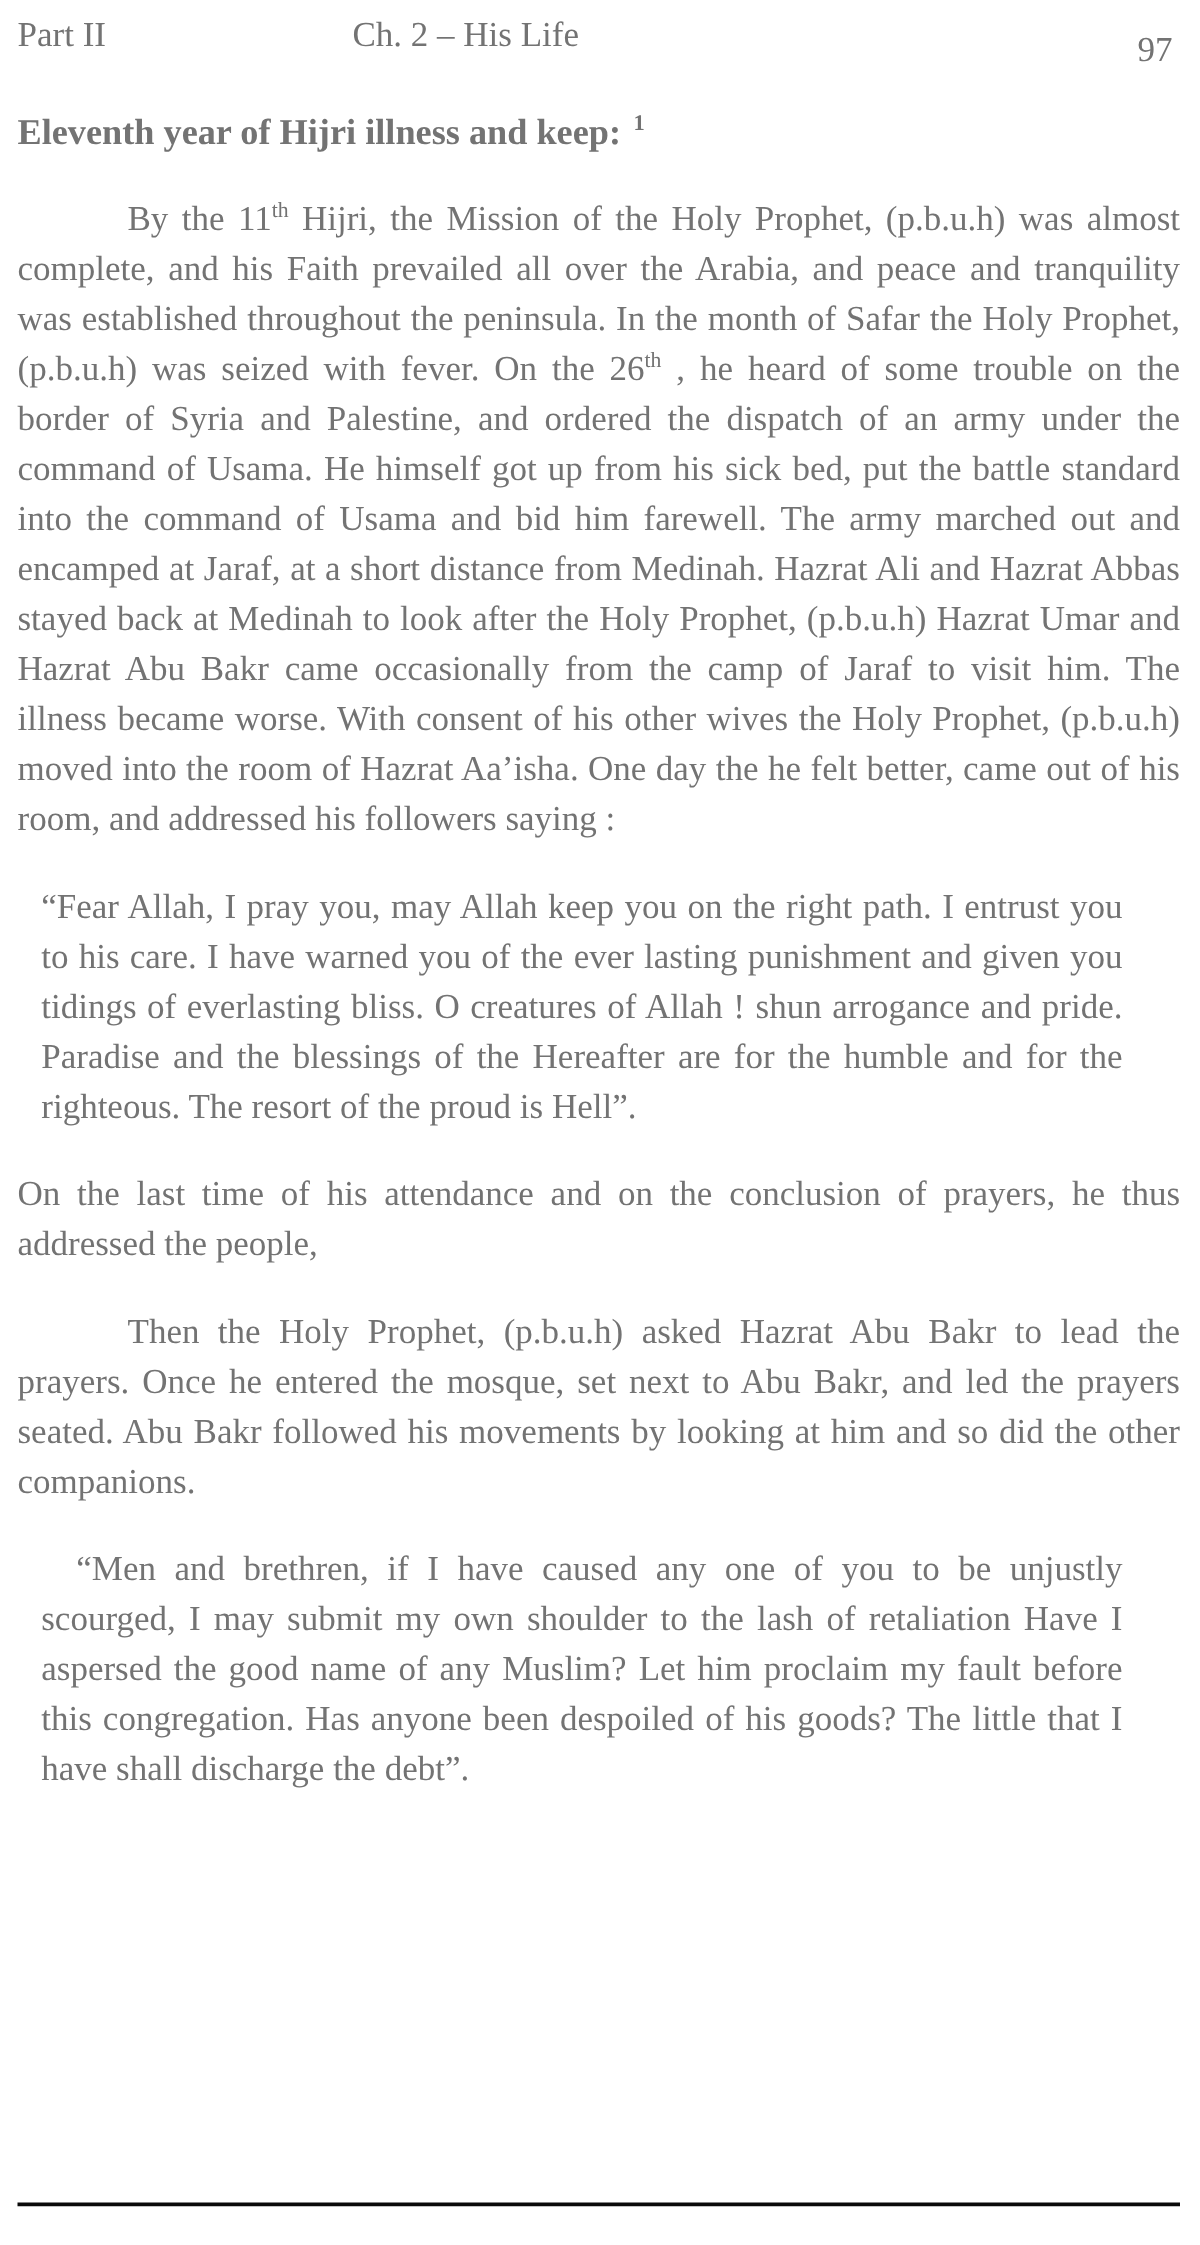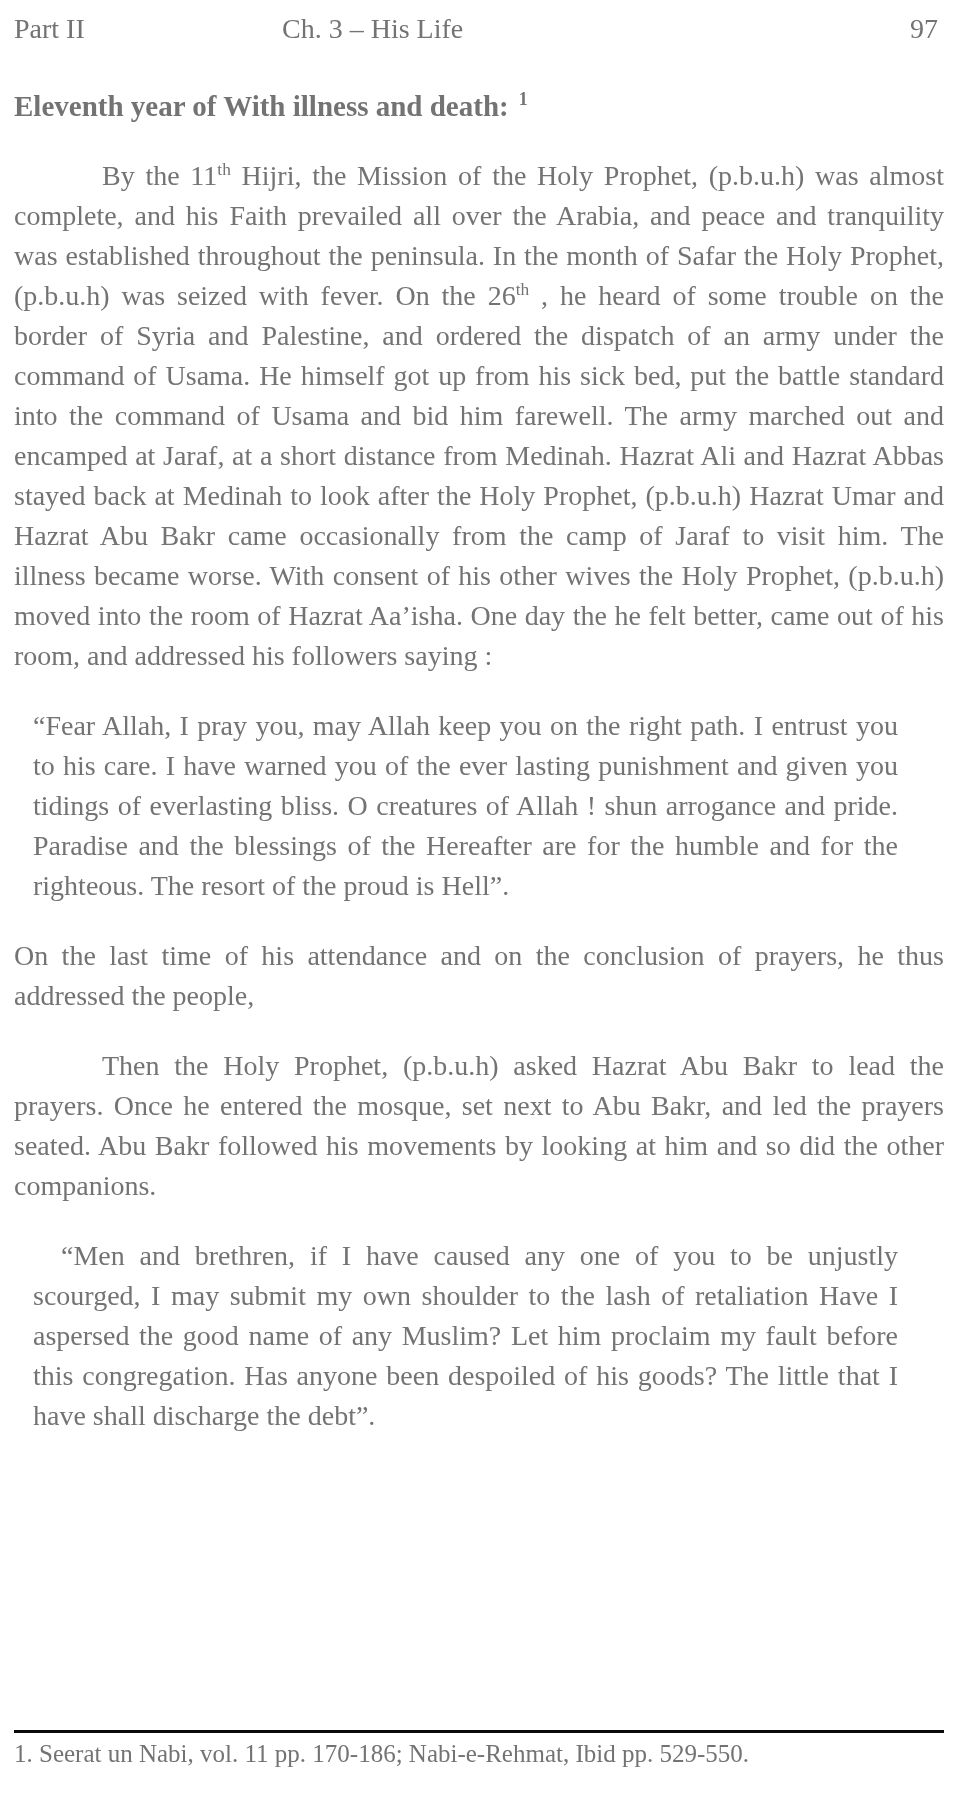--- a/index.html
+++ b/index.html
@@ -34,21 +34,21 @@
     top: 0;
   }
   .running-header .hdr-center {
     position: absolute;
     left: 268px;
     top: 0;
   }
   .running-header .hdr-right {
     position: absolute;
     right: 6px;
-    top: 0;
+    top: 12px;
   }
   
   .section-heading {
     margin: 34px 0 0 0;
     font-size: 29px;
     font-weight: bold;
     line-height: 40px;
   }
   .section-heading sup {
     font-weight: bold;
@@ -97,36 +97,35 @@
     text-align: left;
   }
 </style>
 </head>
 <body>
 
 <div class="page">
 
   <div class="running-header">
     <span class="hdr-left">Part II</span>
-    <span class="hdr-center">Ch. 3 – His Life</span>
+    <span class="hdr-center">Ch. 2 – His Life</span>
     <span class="hdr-right">97</span>
   </div>
 
   <h2 class="section-heading">
-    <span>Eleventh year of With illness and death:</span><sup>1</sup>
+    <span>Eleventh year of Hijri illness and keep:</span><sup>1</sup>
   </h2>
 
   <p class="body-par first-line-indent"><span>By the 11</span><sup class="inline-sup">th</sup><span> Hijri, the Mission of the Holy Prophet, (p.b.u.h) was almost complete, and his Faith prevailed all over the Arabia, and peace and tranquility was established throughout the peninsula. In the month of Safar the Holy Prophet, (p.b.u.h) was seized with fever. On the 26</span><sup class="inline-sup">th</sup><span> , he heard of some trouble on the border of Syria and Palestine, and ordered the dispatch of an army under the command of Usama. He himself got up from his sick bed, put the battle standard into the command of Usama and bid him farewell. The army marched out and encamped at Jaraf, at a short distance from Medinah. Hazrat Ali and Hazrat Abbas stayed back at Medinah to look after the Holy Prophet, (p.b.u.h) Hazrat Umar and Hazrat Abu Bakr came occasionally from the camp of Jaraf to visit him. The illness became worse. With consent of his other wives the Holy Prophet, (p.b.u.h) moved into the room of Hazrat Aa’isha. One day the he felt better, came out of his room, and addressed his followers saying :</span></p>
 
   <blockquote class="quote">“Fear Allah, I pray you, may Allah keep you on the right path. I entrust you to his care. I have warned you of the ever lasting punishment and given you tidings of everlasting bliss. O creatures of Allah ! shun arrogance and pride. Paradise and the blessings of the Hereafter are for the humble and for the righteous. The resort of the proud is Hell”.</blockquote>
 
   <p class="body-par no-indent">On the last time of his attendance and on the conclusion of prayers, he thus addressed the people,</p>
 
   <p class="body-par first-line-indent">Then the Holy Prophet, (p.b.u.h) asked Hazrat Abu Bakr to lead the prayers. Once he entered the mosque, set next to Abu Bakr, and led the prayers seated. Abu Bakr followed his movements by looking at him and so did the other companions.</p>
 
   <blockquote class="quote quote-first-indent">“Men and brethren, if I have caused any one of you to be unjustly scourged, I may submit my own shoulder to the lash of retaliation Have I aspersed the good name of any Muslim? Let him proclaim my fault before this congregation. Has anyone been despoiled of his goods? The little that I have shall discharge the debt”.</blockquote>
 
   <div class="footnote-block">
     <hr class="footnote-rule">
-    <p class="footnote-text">1. Seerat un Nabi, vol. 11 pp. 170-186; Nabi-e-Rehmat, Ibid pp. 529-550.</p>
   </div>
 
 </div>
 
 </body></html>

